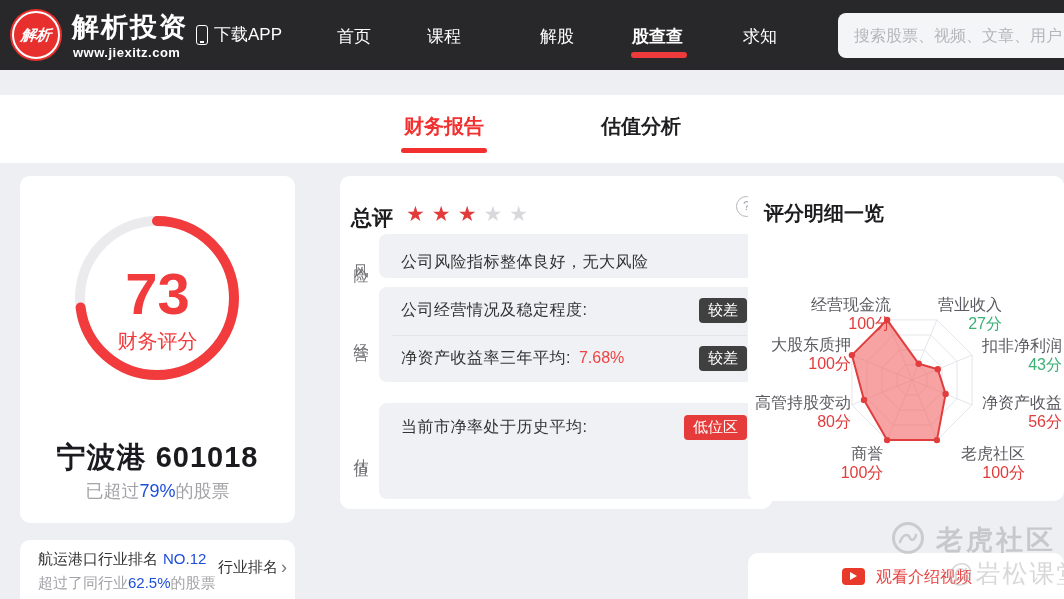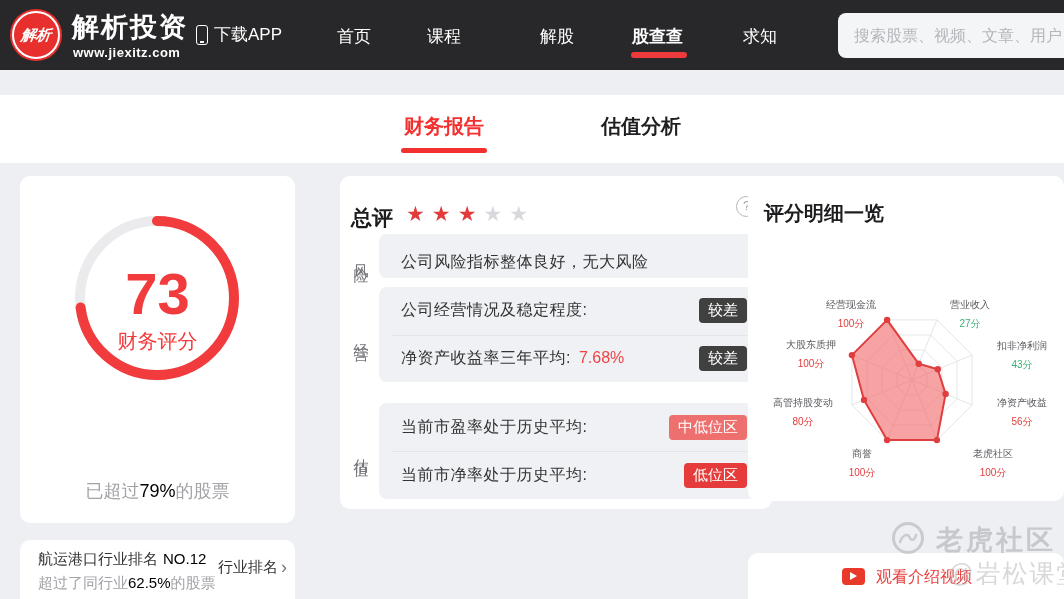--- a/index.html
+++ b/index.html
@@ -3,21 +3,21 @@
 <meta charset="utf-8">
 <style>
   * { margin:0; padding:0; box-sizing:border-box; }
   html,body { width:1064px; height:599px; }
   body {
     position:relative; overflow:hidden;
     background:#edeff3;
     font-family:"Liberation Sans","DejaVu Sans",sans-serif;
     color:#333;
   }
-  .red { color:#000000; }
+  .red { color:#1d4ed8; }
 
   
   .navbar { position:absolute; left:0; top:0; width:1064px; height:70px; background:#28282a; }
   .logo { position:absolute; left:12px; top:9px; height:52px; cursor:pointer; }
   .logo-circle { position:absolute; left:0; top:2px; width:48px; height:48px; border-radius:50%;
     background:#e72f2d; border:2px solid #fff; box-shadow:0 0 0 2px #e72f2d;
     display:flex; align-items:center; justify-content:center; }
   .logo-circle span { color:#fff; font-weight:700; font-size:15px; font-style:italic; transform:skewX(-6deg); }
   .logo-title { position:absolute; left:60px; top:0; color:#fff; font-size:27px; font-weight:700; letter-spacing:2px; white-space:nowrap; }
   .logo-url { position:absolute; left:61px; top:36px; color:#fff; font-size:13px; font-weight:700; letter-spacing:0.5px; white-space:nowrap; }
@@ -77,21 +77,21 @@
   .sec-text { font-size:16px; color:#333; letter-spacing:0.5px; }
   .sec-hl { font-size:16px; margin-left:8px; color:#ee4343; }
   .badge { color:#fff; font-size:15px; padding:3px 9px; border-radius:4px; white-space:nowrap; }
   .badge.green { background:#404040; }
   .badge.light-red { background:#ed6f6e; }
   .badge.red { background:#e53c3b; }
 
   
   .detail-title { position:absolute; left:16px; top:24px; font-size:20px; font-weight:700; color:#1d1d20; }
   #radar-svg { position:absolute; left:0; top:0; }
-  .r-label { position:absolute; transform:translateX(-50%); text-align:center; line-height:19px; font-size:10px; white-space:nowrap; }
+  .r-label { position:absolute; transform:translateX(-50%); text-align:right; line-height:19px; font-size:16px; white-space:nowrap; }
   .r-name { color:#5a5a60; }
   .r-score.red { color:#e23c3c; }
   .r-score.green { color:#3cb176; }
 
   
   .play-icon { position:absolute; left:94px; top:15px; width:23px; height:17px; background:#e8392b; border-radius:4px; }
   .play-icon::after { content:""; position:absolute; left:8px; top:4px;
     border-left:7px solid #fff; border-top:4.5px solid transparent; border-bottom:4.5px solid transparent; }
   .video-label { position:absolute; left:128px; top:14px; font-size:16px; color:#e84040; }
 
@@ -140,20 +140,21 @@
     </div>
   </div>
 
   <section class="card left-card">
     <svg class="ring-svg" width="170" height="170">
       <circle cx="85" cy="85" r="77" fill="none" stroke="#ebebee" stroke-width="10"></circle>
       <circle id="ring-arc" cx="85" cy="85" r="77" fill="none" stroke="#f13b3c" stroke-width="10" pathLength="100" stroke-linecap="round" transform="rotate(-90 85 85)" stroke-dasharray="73 27"></circle>
     </svg>
     <div class="score-num">73</div>
     <div class="score-label">财务评分</div>
+    <div class="stock-title">宁波港 601018</div>
     <div class="beat-line"><span>已超过</span><span class="red">79%</span><span>的股票</span></div>
   </section>
 
   <section class="card industry-card">
     <div class="ind-line1"><span>航运港口行业排名</span><span class="red">NO.12</span></div>
     <div class="ind-line2"><span>超过了同行业</span><span class="red">62.5%</span><span>的股票</span></div>
     <div class="ind-link">
       <span>行业排名</span>
       <span class="arrow">›</span>
     </div>
@@ -182,24 +183,20 @@
             <div><span class="sec-text">公司经营情况及稳定程度:</span></div>
             <span class="badge green">较差</span>
           </div>
           <div class="sec-row" style="height: 47.5px;">
             <div><span class="sec-text">净资产收益率三年平均:</span><span class="sec-hl">7.68%</span></div>
             <span class="badge green">较差</span>
           </div>
         </div>
         <div class="section-label" style="top: 275px;">估值</div>
         <div class="sec-box" style="top: 227px; height: 96px;">
-          <div class="sec-row" style="height: 48px;">
-            <div><span class="sec-text">当前市盈率处于历史平均:</span></div>
-            <span class="badge light-red">中低位区</span>
-          </div>
           <div class="sec-row" style="height: 48px;">
             <div><span class="sec-text">当前市净率处于历史平均:</span></div>
             <span class="badge red">低位区</span>
           </div>
         </div>
       </div>
   </section>
 
   <section class="card right-card">
     <div class="detail-title">评分明细一览</div>

